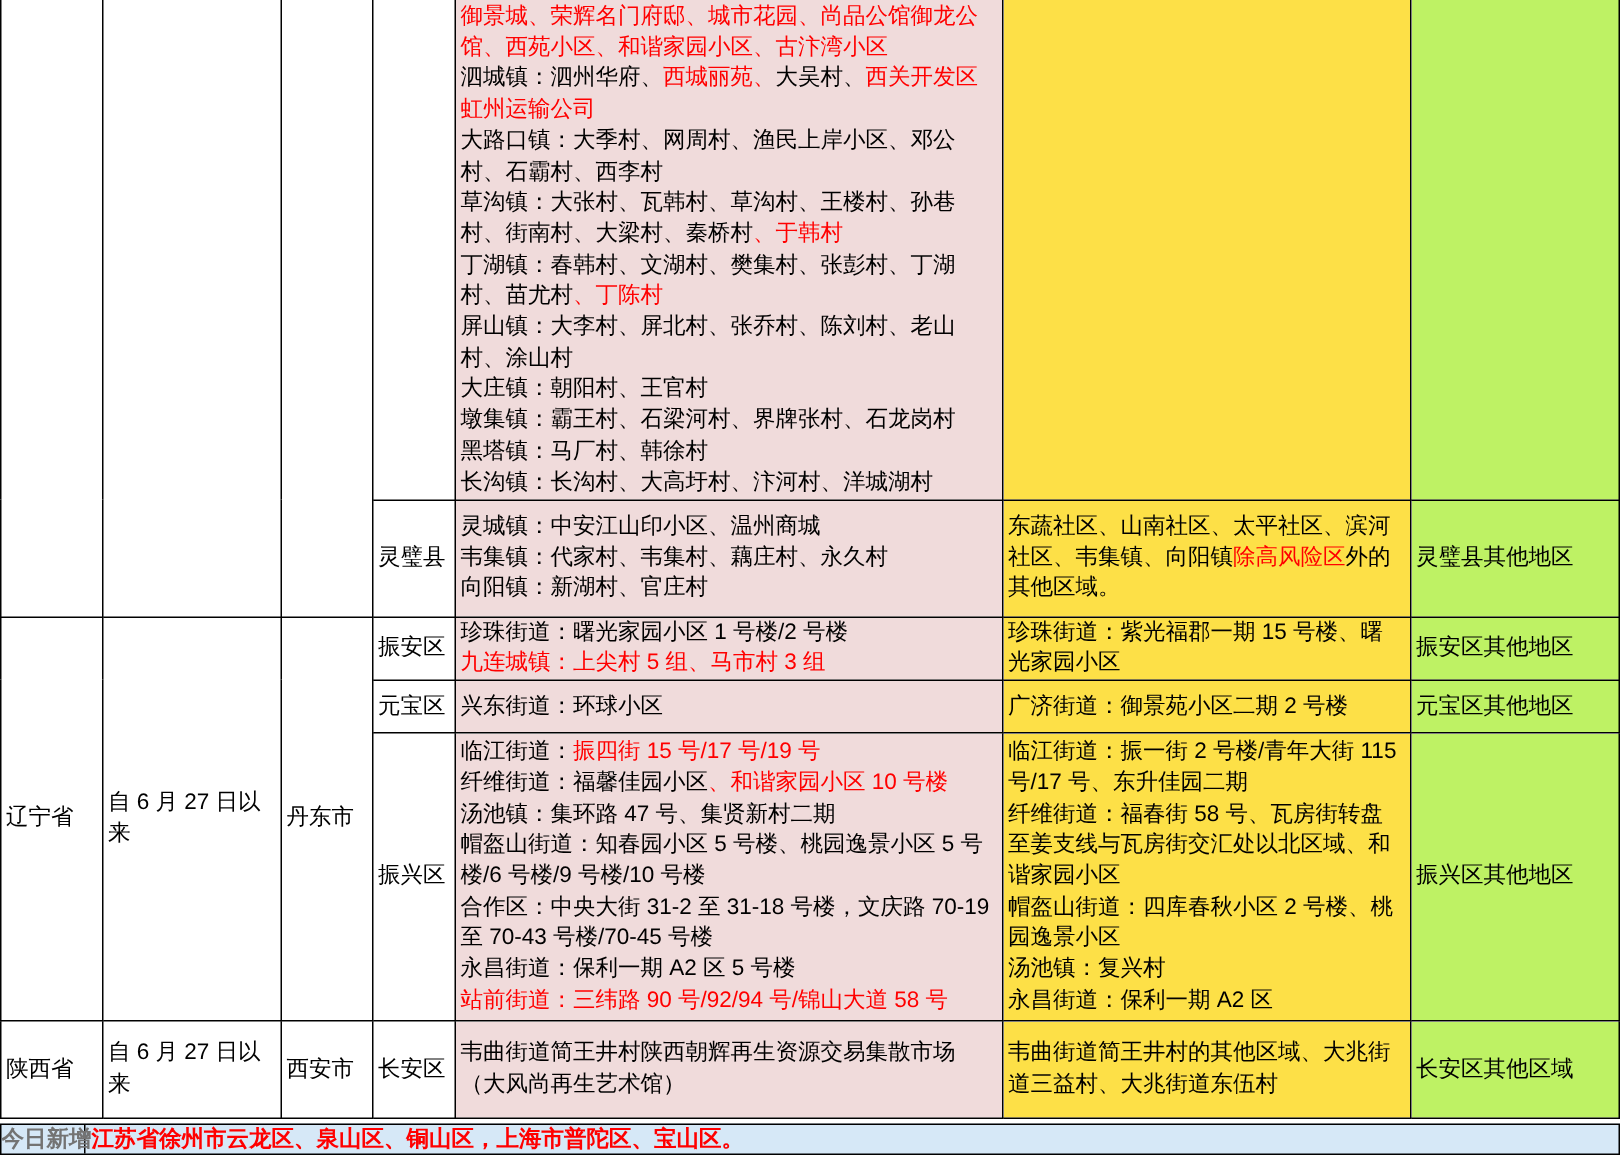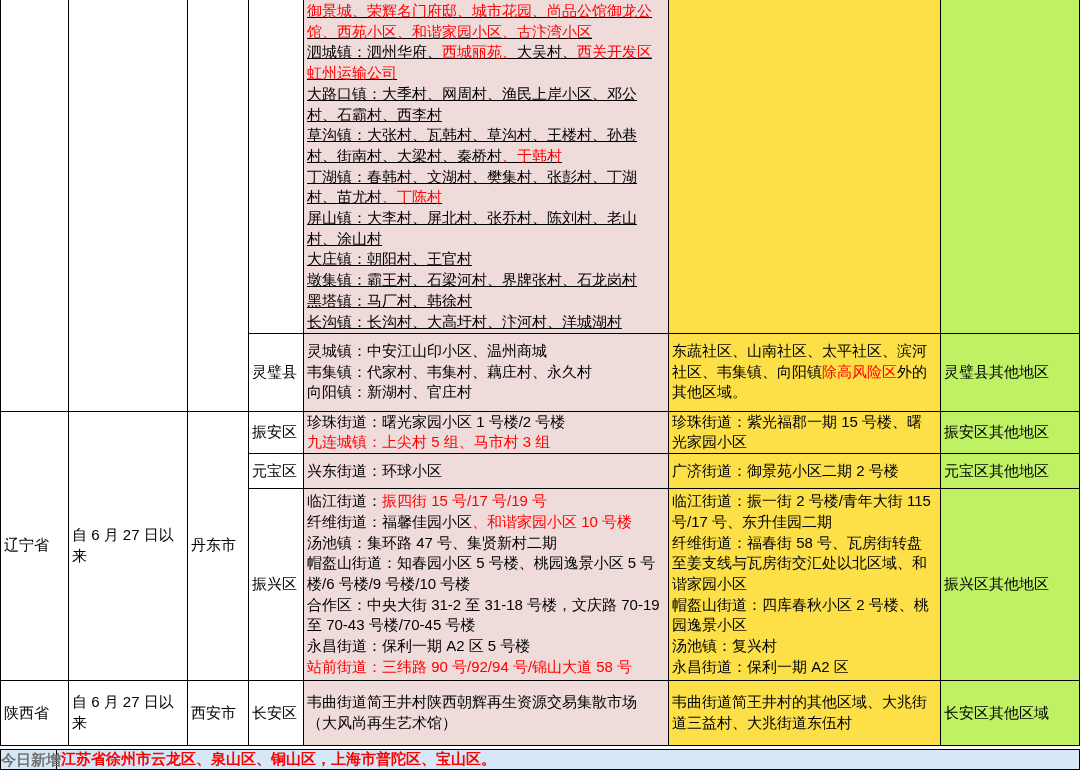--- a/index.html
+++ b/index.html
@@ -18,21 +18,21 @@
   .risk-table td {
     border: 1px solid #000;
     padding: 0 3px;
     font-size: 15px;
     line-height: 20.7px;
     color: #000;
     vertical-align: middle;
     overflow: hidden;
   }
   tr.row-cut td { border-top: none; }
-  tr.rh1 { height: 333px; text-decoration: underline; }
+  tr.rh1 { height: 333px; }
   tr.rh2 { height: 78px; }
   tr.rh3 { height: 42px; }
   tr.rh4 { height: 35px; }
   tr.rh5 { height: 192px; }
   tr.rh6 { height: 65px; }
   td.high  { background: #F0DBDB; }
   td.med   { background: #fde047; }
   td.oth   { background: #bef264; }
   td.top-align { vertical-align: top; padding-top: 1px; }
   .seg-wrap { white-space: pre-wrap; word-break: break-all; }
@@ -59,21 +59,20 @@
     height: 19px;
     white-space: nowrap;
   }
   .footer-content {
     color: #FF0000;
     font-weight: bold;
     font-size: 15px;
     line-height: 19px;
     padding-left: 4px;
     white-space: nowrap;
-    font-family: Liberation Serif, serif;
   }
 </style>
 </head>
 <body>
 
 <table class="risk-table">
   <colgroup>
     <col style="width:68px">
     <col style="width:119px">
     <col style="width:61px">

